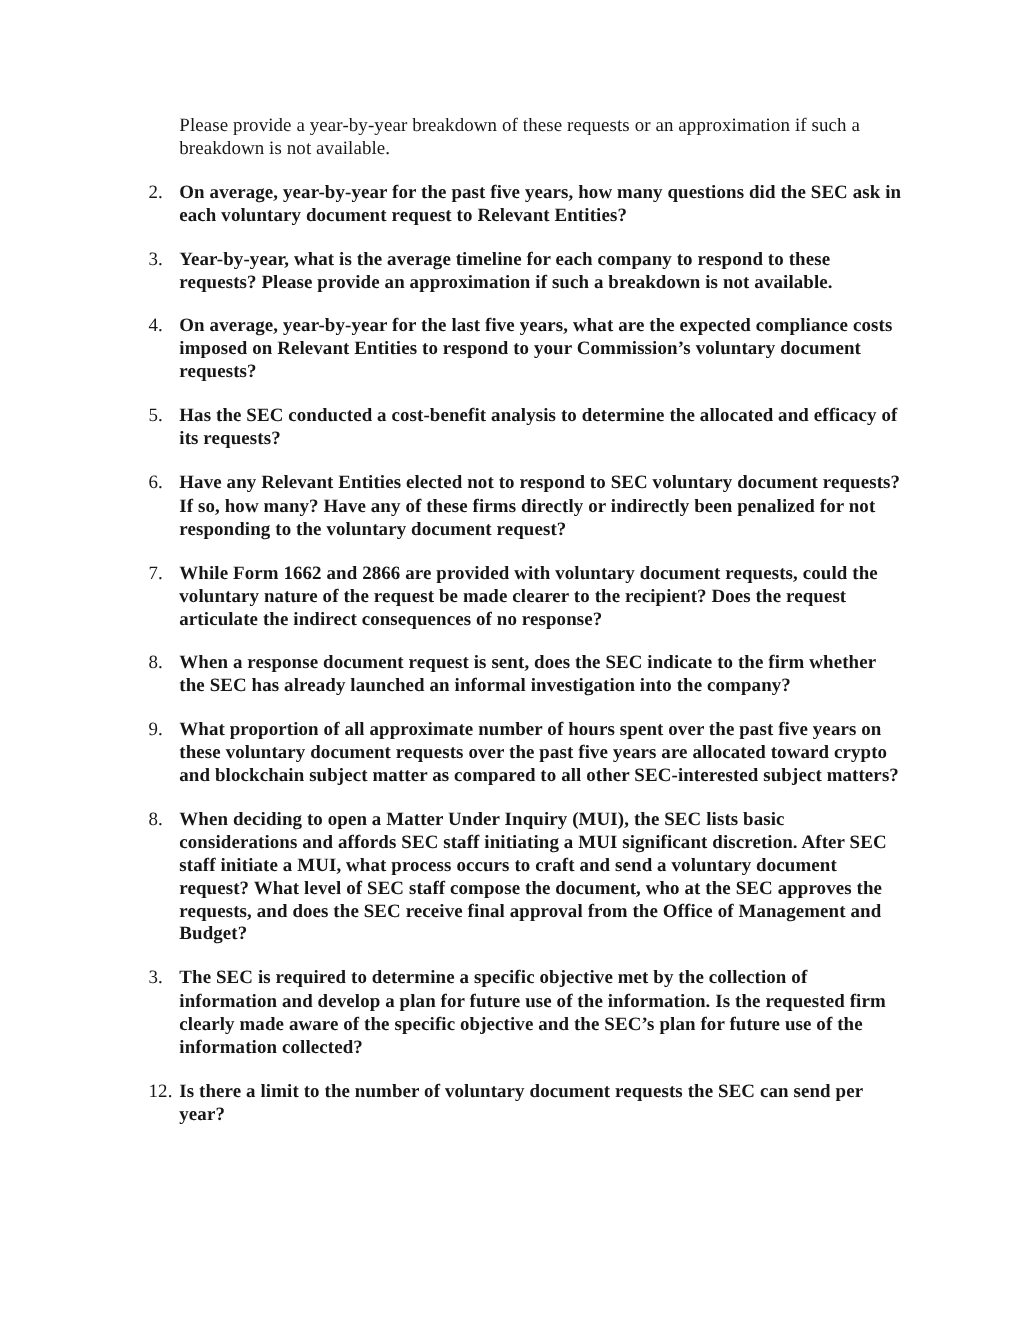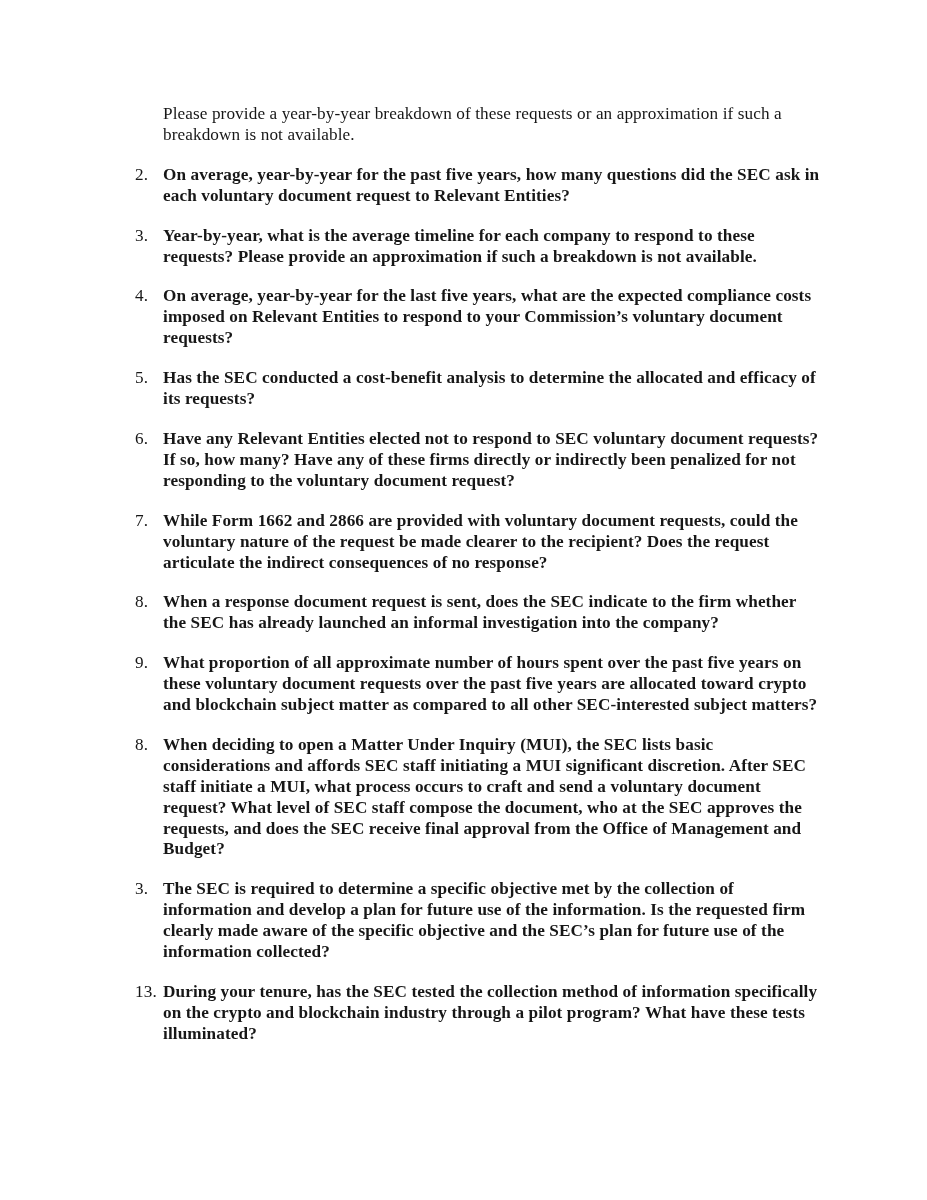--- a/index.html
+++ b/index.html
@@ -96,20 +96,20 @@
     <div class="qitem">
       <span class="num">8.</span>
       <span class="txt">When deciding to open a Matter Under Inquiry (MUI), the SEC lists basic considerations and affords SEC staff initiating a MUI significant discretion. After SEC staff initiate a MUI, what process occurs to craft and send a voluntary document request? What level of SEC staff compose the document, who at the SEC approves the requests, and does the SEC receive final approval from the Office of Management and Budget?</span>
     </div>
 
     <div class="qitem">
       <span class="num">3.</span>
       <span class="txt">The SEC is required to determine a specific objective met by the collection of information and develop a plan for future use of the information. Is the requested firm clearly made aware of the specific objective and the SEC’s plan for future use of the information collected?</span>
     </div>
 
+    <div class="qitem">
+      <span class="num">12.</span>
+      <span class="txt">Is there a limit to the number of voluntary document requests the SEC can send per year?</span>
+    </div>
 
-    <div class="qitem">
-      <span class="num">13.</span>
-      <span class="txt">During your tenure, has the SEC tested the collection method of information specifically on the crypto and blockchain industry through a pilot program? What have these tests illuminated?</span>
-    </div>
 
   </div>
 </div>
 
 </body></html>

